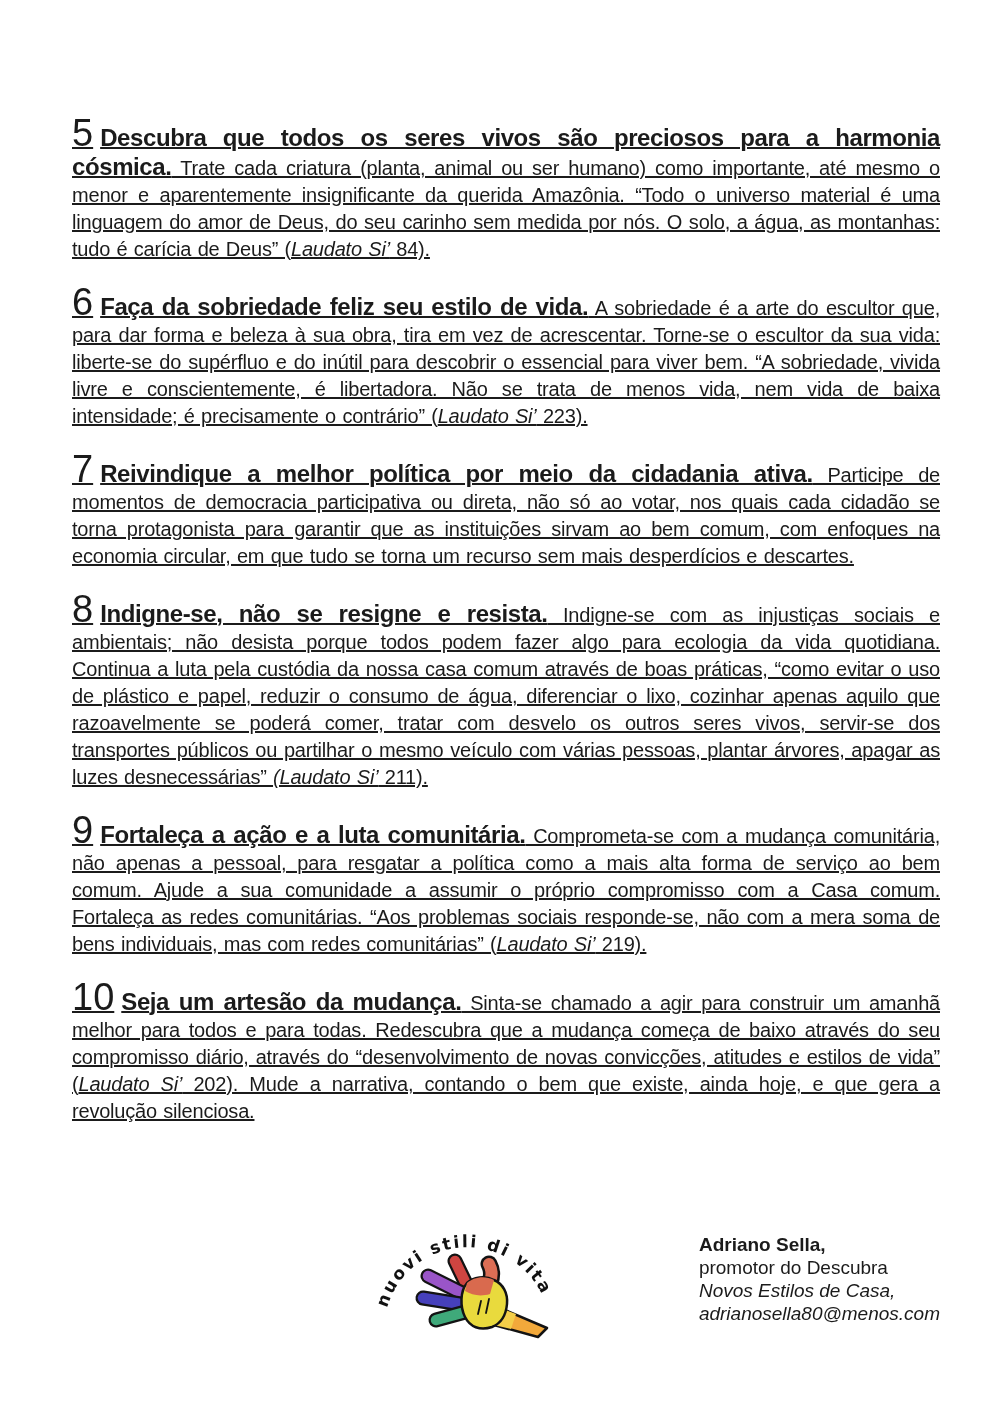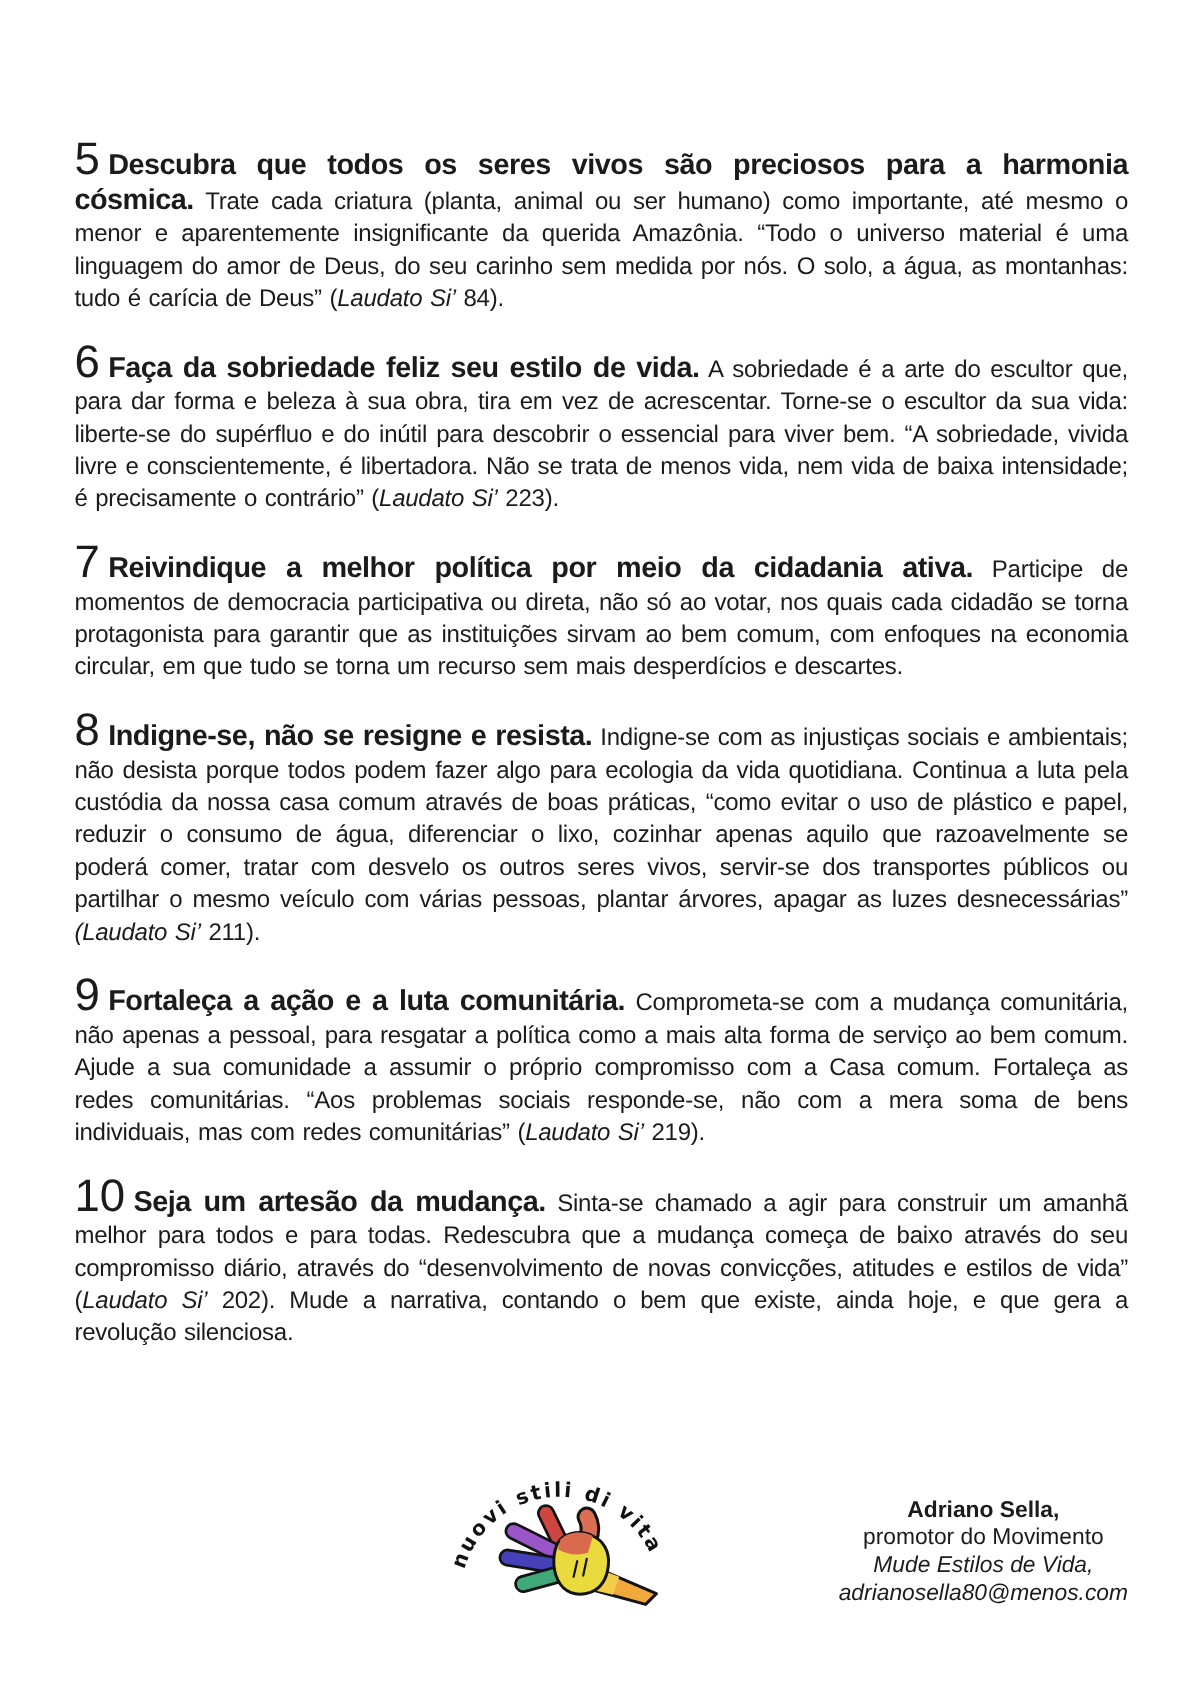--- a/index.html
+++ b/index.html
@@ -9,26 +9,27 @@
     color:#1b1b1b;
     overflow:hidden;
   }
   .page{
     box-sizing:border-box;
     width:993px;min-height:1404px;
     padding:120px 53px 0 60px;
     position:relative;
   }
   .items p.item{
-    margin:0 0 26px 2px;
+    margin:0 0 26px 12px;
     font-size:20px;
     line-height:27px;
     letter-spacing:-0.2px;
     text-align:justify;
     word-spacing:1px;
+    text-decoration:underline;
   }
   .items .num{
     font-size:38px;
     line-height:27px;
     font-weight:400;
     padding-right:7px;
     letter-spacing:0;
   }
   .items .title{
     font-weight:700;
@@ -50,22 +51,22 @@
   .arc-text{
     font-family:"DejaVu Sans",sans-serif;
     font-weight:700;
     font-size:17px;
     letter-spacing:2.2px;
     fill:#111111;
   }
   .sig{
     position:absolute;
     right:0;
-    top:96px;
-    text-align:center;
+    top:82px;
+    text-align:left;
     font-size:19px;
     line-height:23px;
   }
   .sig .name{font-weight:700;}
   .sig .it{font-style:italic;}
 </style>
 </head>
 <body>
 
 <div class="page">
@@ -119,19 +120,19 @@
         <path d="M97,82 C103,76 115,74 124,79 C133,83 138,92 137,103 C136,114 132,122 122,126 C110,130 100,126 95,116 C90,106 90,90 97,82 Z" stroke="#131313" stroke-width="2.5" fill="#e9da3d"></path>
         <path d="M97,82 C103,76 115,74 124,79 L120,93 C110,96 102,94 95,90 Z" stroke="none" fill="#d96a4e"></path>
 
         <path d="M111,100 L108,113" stroke="#131313" stroke-width="1.8" fill="none"></path>
         <path d="M119,98 L116,112" stroke="#131313" stroke-width="1.8" fill="none"></path>
       </g>
     </svg>
 
     <div class="sig">
       <div class="name">Adriano Sella,</div>
-      <div>promotor do Movimento</div>
-      <div class="it">Mude Estilos de Vida,</div>
+      <div>promotor do Descubra</div>
+      <div class="it">Novos Estilos de Casa,</div>
       <div class="it">adrianosella80@menos.com</div>
     </div>
 
   </div>
 </div>
 
 </body></html>

